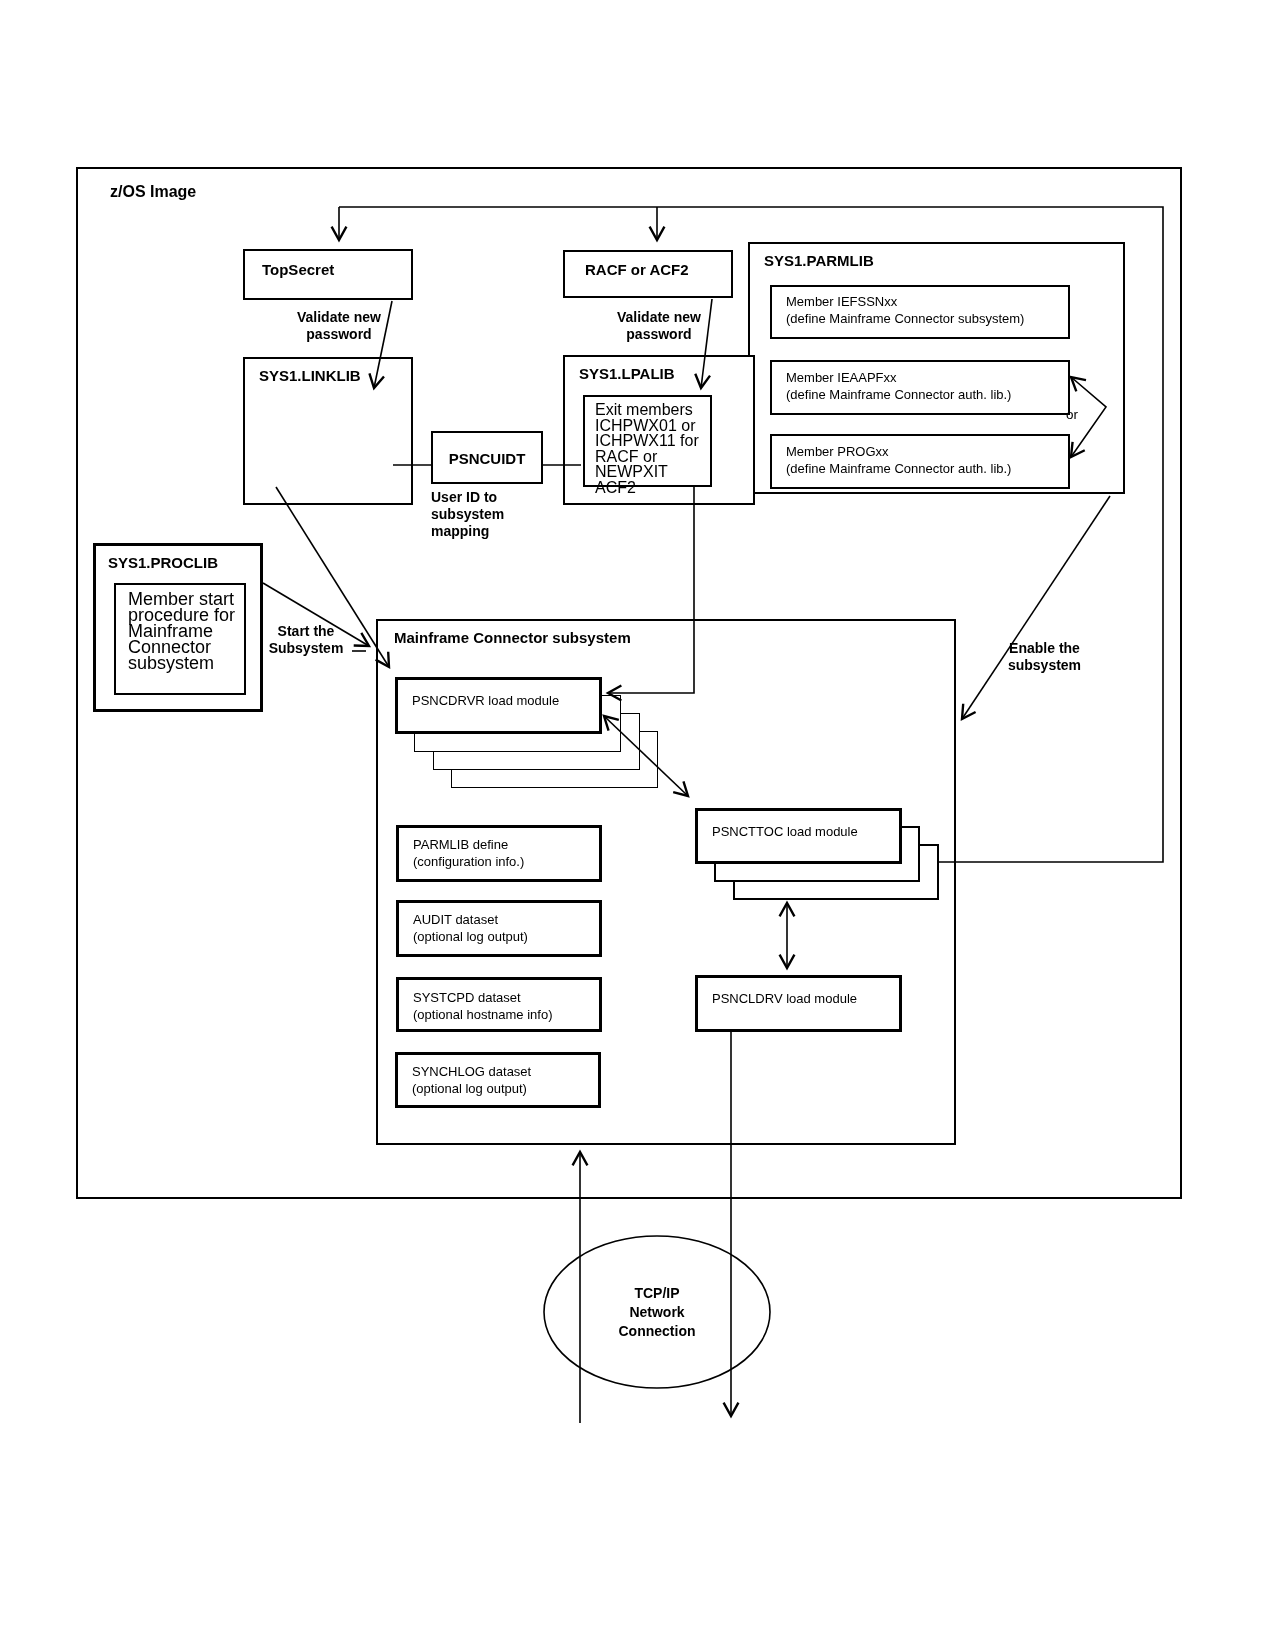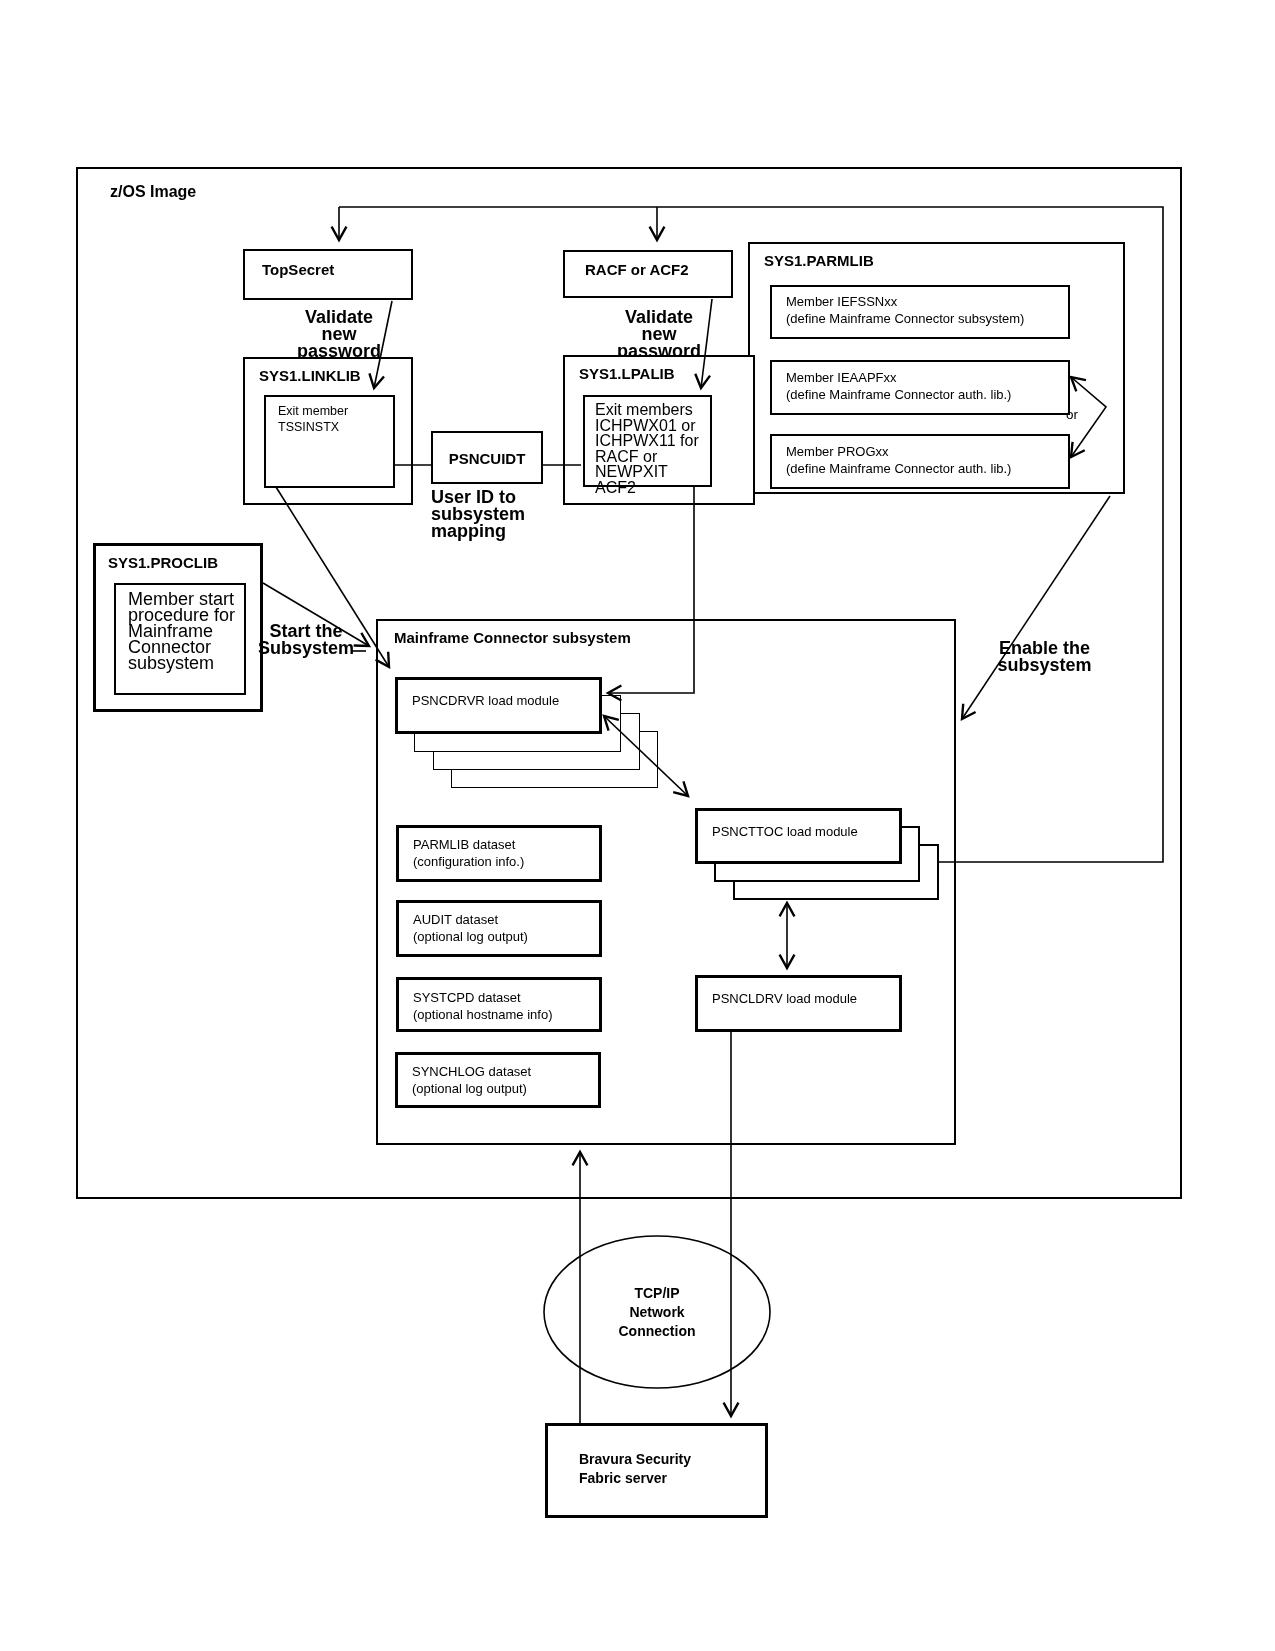--- a/index.html
+++ b/index.html
@@ -2,21 +2,21 @@
 <html><head>
 <meta charset="utf-8">
 <style>
   html,body{margin:0;padding:0;background:#fff;}
   .canvas{position:relative;width:1275px;height:1651px;background:#ffffff;
           font-family:"Liberation Sans",sans-serif;color:#000;overflow:hidden;}
   .abs{position:absolute;box-sizing:border-box;}
   .box{position:absolute;box-sizing:border-box;border:2px solid #000;background:#fff;}
   .b25{border-width:3px;}
   .b15{border-width:1.5px;}
-  .lbl{font-weight:bold;font-size:18px;line-height:17px;}
+  .lbl{font-weight:bold;font-size:14px;line-height:17px;}
   .small{font-size:12.5px;line-height:16px;}
   .body13{font-size:13px;line-height:17px;}
   .ctr{text-align:center;}
   svg.overlay{position:absolute;left:0;top:0;z-index:6;pointer-events:none;}
   .boxtitle{position:absolute;left:14px;top:8px;font-weight:bold;font-size:15px;}
 </style>
 </head>
 <body>
 
 <div class="canvas">
@@ -53,24 +53,20 @@
     </div>
     <div class="box body13" style="left:20px;top:190px;width:300px;height:55px;padding:7px 0 0 14px;">
       <div>Member PROGxx</div>
       <div>(define Mainframe Connector auth. lib.)</div>
     </div>
   </div>
   <div class="abs" style="left:1066px;top:407px;font-size:13.5px;">or</div>
 
   <div class="box" style="left:243px;top:357px;width:170px;height:148px;">
     <div class="boxtitle">SYS1.LINKLIB</div>
-    <div class="box small" style="left:19px;top:36px;width:131px;height:93px;padding:6px 0 0 12px;">
-      <div>Exit member</div>
-      <div>TSSINSTX</div>
-    </div>
   </div>
 
   <div class="box" style="left:431px;top:431px;width:112px;height:53px;">
     <div class="abs ctr" style="left:0;top:17px;width:100%;font-weight:bold;font-size:15px;">PSNCUIDT</div>
   </div>
   <div class="abs lbl" style="left:431px;top:489px;">
     <div>User ID to</div>
     <div>subsystem</div>
     <div>mapping</div>
   </div>
@@ -121,21 +117,21 @@
     <div class="box" style="left:336px;top:205px;width:206px;height:56px;"></div>
     <div class="box b25 body13" style="left:317px;top:187px;width:207px;height:56px;padding:12px 0 0 14px;">
       <div>PSNCTTOC load module</div>
     </div>
 
     <div class="box b25 body13" style="left:317px;top:354px;width:207px;height:57px;padding:12px 0 0 14px;">
       <div>PSNCLDRV load module</div>
     </div>
 
     <div class="box b25 body13" style="left:18px;top:204px;width:206px;height:57px;padding:8px 0 0 14px;">
-      <div>PARMLIB dataset</div>
+      <div>PARMLIB define</div>
       <div>(configuration info.)</div>
     </div>
     <div class="box b25 body13" style="left:18px;top:279px;width:206px;height:57px;padding:8px 0 0 14px;">
       <div>AUDIT dataset</div>
       <div>(optional log output)</div>
     </div>
     <div class="box b25 body13" style="left:18px;top:356px;width:206px;height:55px;padding:9px 0 0 14px;">
       <div>SYSTCPD dataset</div>
       <div>(optional hostname info)</div>
     </div>
@@ -144,26 +140,20 @@
       <div>(optional log output)</div>
     </div>
   </div>
 
   <div class="abs ctr" style="left:577px;top:1284px;width:160px;font-weight:bold;font-size:14px;line-height:19px;z-index:7;">
     <div>TCP/IP</div>
     <div>Network</div>
     <div>Connection</div>
   </div>
 
-  <div class="box b25" style="left:545px;top:1423px;width:223px;height:95px;">
-    <div class="abs" style="left:31px;top:24px;font-weight:bold;font-size:14px;line-height:19px;">
-      <div>Bravura Security</div>
-      <div>Fabric server</div>
-    </div>
-  </div>
 
   <svg class="overlay" width="1275" height="1651" viewBox="0 0 1275 1651">
     <defs>
       <marker id="ah" viewBox="-11 -7 14 14" refX="0" refY="0" markerWidth="13" markerHeight="13" orient="auto-start-reverse">
         <path d="M-9,-5 L0,0 L-9,5" fill="none" stroke="#000" stroke-width="1.6"></path>
       </marker>
     </defs>
     <g stroke="#000" stroke-width="1.6" fill="none">
 
       <ellipse cx="657" cy="1312" rx="113" ry="76" fill="#fff"></ellipse>

